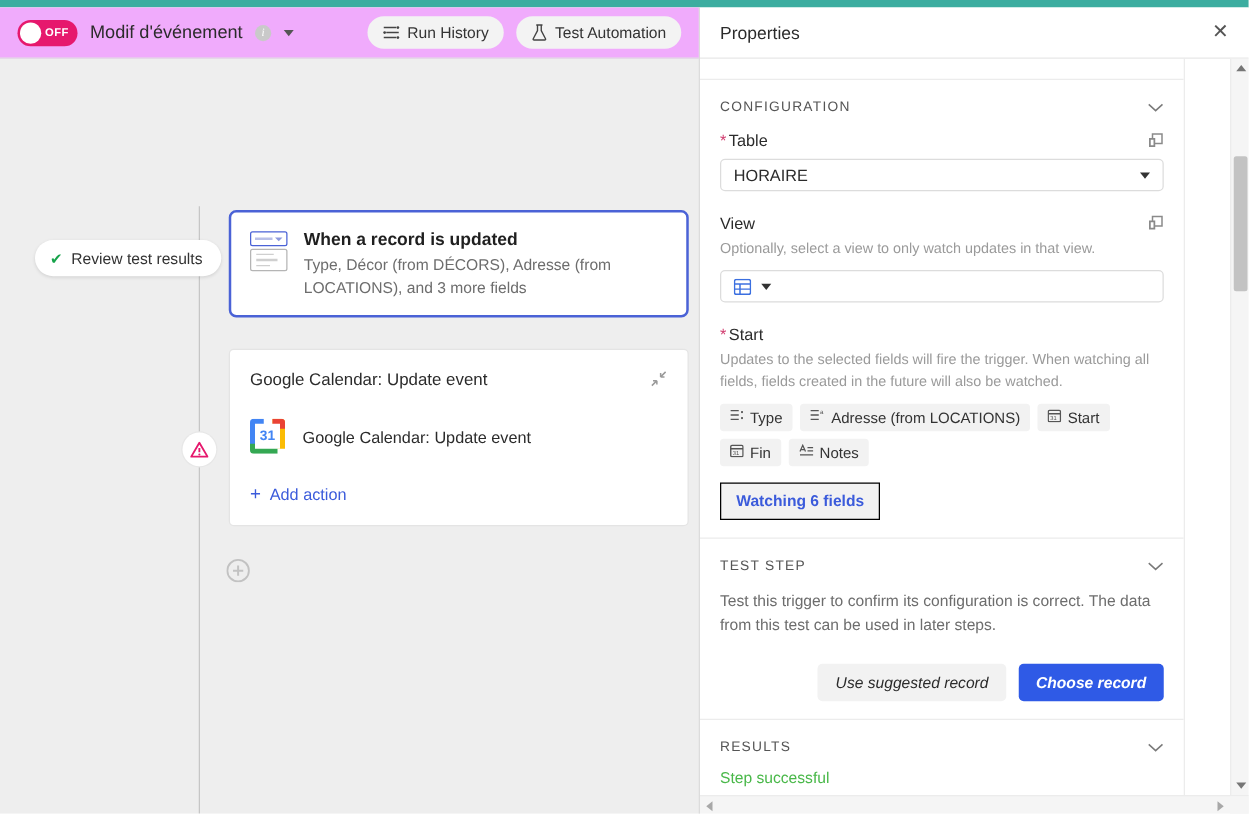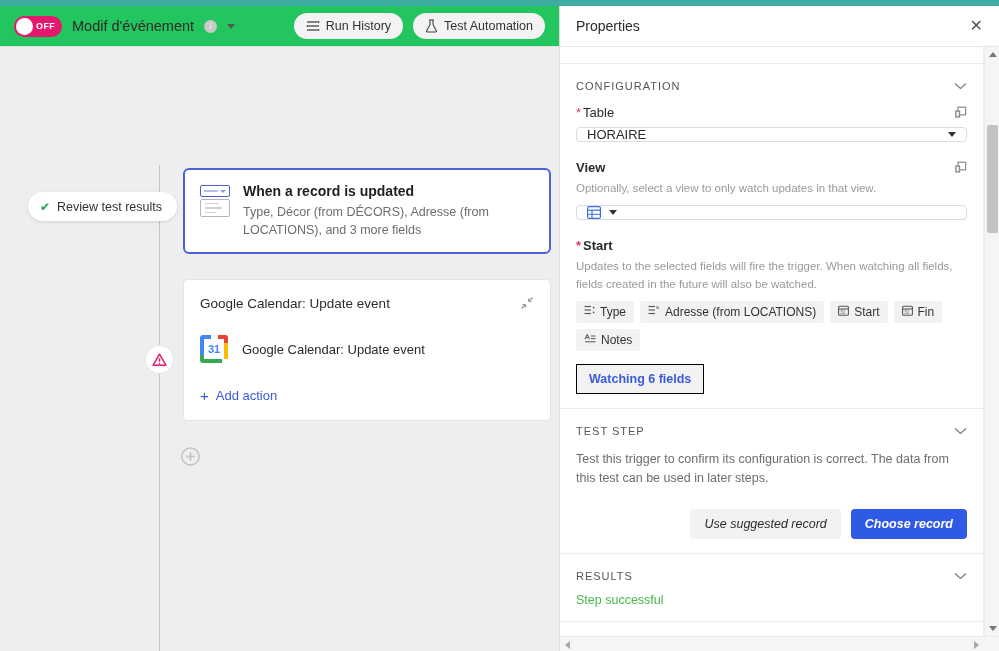--- a/index.html
+++ b/index.html
@@ -19,21 +19,21 @@
   
   .left-pane {
     width: 560px; flex: 0 0 560px;
     display: flex; flex-direction: column;
     background: #eeeeee;
     border-right: 1px solid #dcdcdc;
     min-height: 0;
   }
   .left-header {
     height: 41px; flex: 0 0 41px;
-    background: #22c55e;
+    background: #f0abfc;
     border-bottom: 1px solid #e2e2e2;
     display: flex; align-items: center;
     padding: 0 14px;
     gap: 10px;
   }
   .toggle {
     width: 48px; height: 21px; border-radius: 11px;
     background: #e6186d;
     display: flex; align-items: center;
     padding: 2px; gap: 3px;
@@ -159,21 +159,21 @@
     flex: 1 1 auto; display: flex; flex-direction: column;
     background: #fff; min-width: 0; position: relative;
   }
   .props-header {
     height: 41px; flex: 0 0 41px; display: flex; align-items: center;
     padding: 0 16px; border-bottom: 1px solid #e8e8e8;
   }
   .props-title { font-size: 14px; color: #2b2b2b; flex: 1 1 auto; }
   .close-x { font-size: 16px; color: #555; cursor: pointer; line-height: 1; }
 
-  .props-scroll-wrap { flex: 1 1 auto; display: flex; min-height: 0; }
+  .props-scroll-wrap { flex: 1 1 auto; display: flex; min-height: 0; gap: 36px; }
   .props-body {
     flex: 1 1 auto; min-width: 0; overflow: hidden;
     display: flex; flex-direction: column;
     border-right: 1px solid #ececec;
   }
   .spacer-strip { height: 17px; flex: 0 0 17px; border-bottom: 1px solid #ececec; }
 
   .section { padding: 16px 16px 14px 16px; border-bottom: 1px solid #ececec; }
   .section-hdr { display: flex; align-items: center; margin-bottom: 13px; }
   .section-name {
@@ -183,32 +183,32 @@
   .chev { width: 13px; height: 8px; cursor: pointer; flex: 0 0 13px; }
 
   .field-label-row { display: flex; align-items: center; margin-bottom: 7px; }
   .field-label { font-size: 13px; color: #2b2b2b; flex: 1 1 auto; }
   .req { color: #d13b6e; margin-right: 2px; }
   .expand-ico { width: 13px; height: 13px; cursor: pointer; flex: 0 0 13px; }
 
   .field-help { font-size: 11.5px; color: #9a9a9a; line-height: 1.5; margin: -2px 0 8px 0; }
 
   .select {
-    height: 15px; border: 1px solid #dcdcdc; border-radius: 4px;
+    height: 26px; border: 1px solid #dcdcdc; border-radius: 4px;
     display: flex; align-items: center; padding: 0 10px; gap: 8px;
     font-size: 13px; color: #2b2b2b; cursor: pointer; background: #fff;
   }
   .select .val { flex: 1 1 auto; }
   .select .dd {
     width:0;height:0;border-left:4px solid transparent;border-right:4px solid transparent;
     border-top:5px solid #333; flex:0 0 auto;
   }
   .grid-ico { width: 14px; height: 13px; flex: 0 0 14px; }
 
-  .field-gap { margin-top: 18px; font-weight: bold; }
+  .field-gap { margin-top: 18px; }
 
   .chips { display: flex; flex-wrap: wrap; gap: 6px; margin-top: 2px; }
   .chip {
     display: flex; align-items: flex-start; gap: 5px;
     background: #f2f2f2; border-radius: 3px; padding: 4px 8px;
     font-size: 12px; color: #333; cursor: pointer; white-space: nowrap;
   }
   .chip svg { flex: 0 0 auto; }
 
   .watching-btn {

